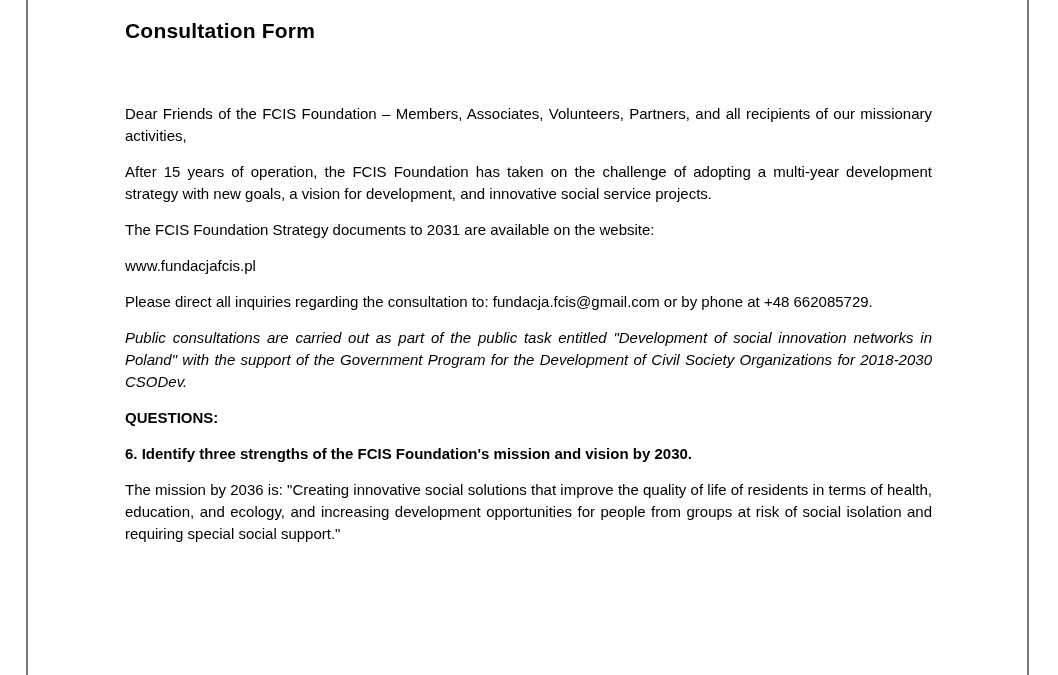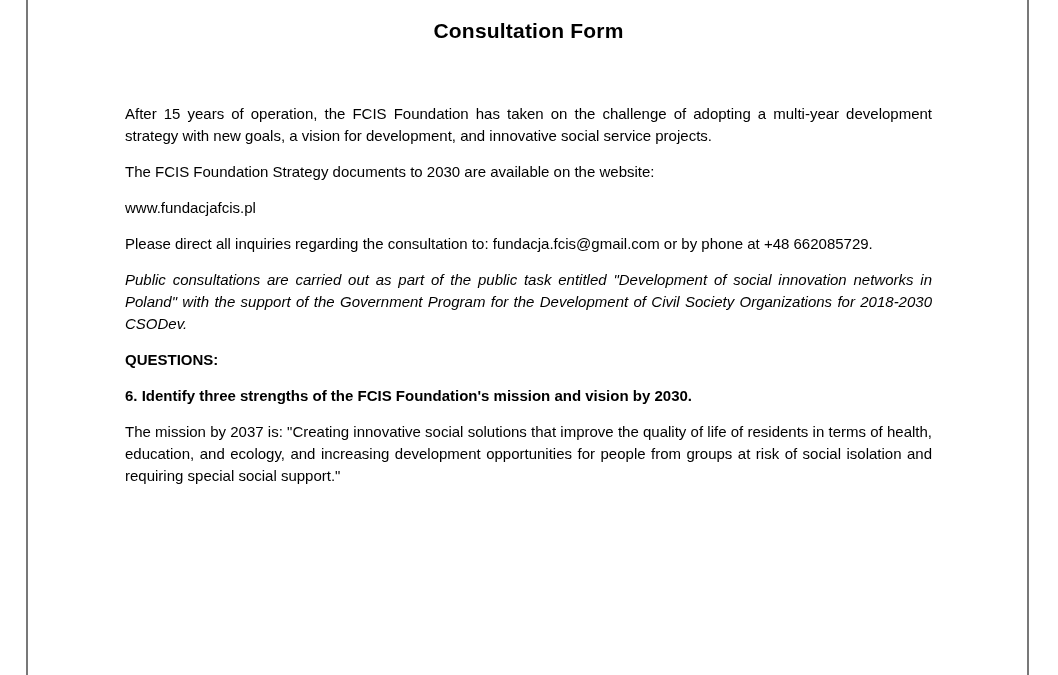--- a/index.html
+++ b/index.html
@@ -24,21 +24,21 @@
   .doc {
     position: absolute;
     top: 0; left: 0;
     width: 1058px;
     padding: 18px 126px 0 125px;
   }
   .title {
     font-size: 21px;
     font-weight: bold;
     line-height: 26px;
-    text-align: center;
+    text-align: left;
     letter-spacing: 0.2px;
     margin-bottom: 59px;
   }
   .para {
     font-size: 15px;
     line-height: 22px;
     margin-bottom: 14px;
     text-align: justify;
   }
   .para.italic { font-style: italic; }
@@ -47,31 +47,32 @@
 </style>
 </head>
 <body>
 
 <div class="page-edge left"></div>
 <div class="page-edge right"></div>
 
 <div class="doc">
   <h1 class="title">Consultation Form</h1>
 
+  <p class="para">Dear Friends of the FCIS Foundation – Members, Associates, Volunteers, Partners, and all recipients of our missionary activities,</p>
 
   <p class="para">After 15 years of operation, the FCIS Foundation has taken on the challenge of adopting a multi-year development strategy with new goals, a vision for development, and innovative social service projects.</p>
 
 
 
-  <p class="para">The FCIS Foundation Strategy documents to 2030 are available on the website:</p>
+  <p class="para">The FCIS Foundation Strategy documents to 2031 are available on the website:</p>
 
   <p class="para">www.fundacjafcis.pl</p>
 
   <p class="para">Please direct all inquiries regarding the consultation to: fundacja.fcis@gmail.com or by phone at +48 662085729.</p>
 
   <p class="para italic gap-after">Public consultations are carried out as part of the public task entitled "Development of social innovation networks in Poland" with the support of the Government Program for the Development of Civil Society Organizations for 2018-2030 CSODev.</p>
 
   <p class="para bold">QUESTIONS:</p>
 
   <p class="para bold">6. Identify three strengths of the FCIS Foundation's mission and vision by 2030.</p>
 
-  <p class="para">The mission by 2037 is: "Creating innovative social solutions that improve the quality of life of residents in terms of health, education, and ecology, and increasing development opportunities for people from groups at risk of social isolation and requiring special social support."</p>
+  <p class="para">The mission by 2036 is: "Creating innovative social solutions that improve the quality of life of residents in terms of health, education, and ecology, and increasing development opportunities for people from groups at risk of social isolation and requiring special social support."</p>
 </div>
 
 </body></html>

